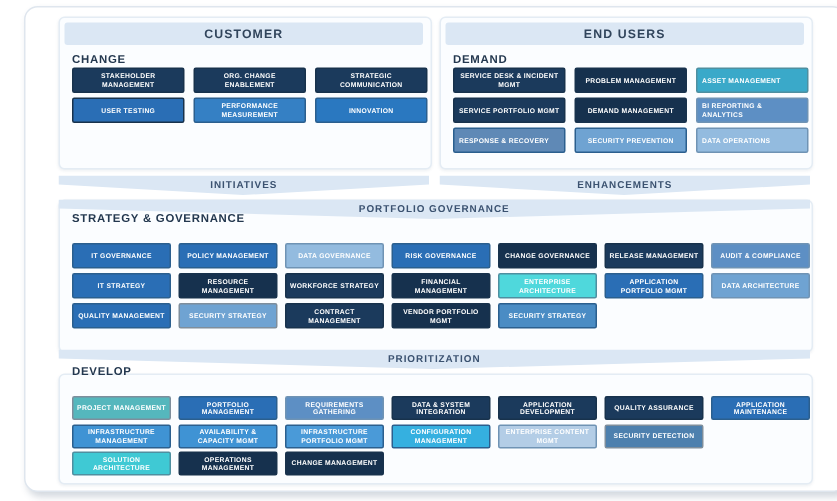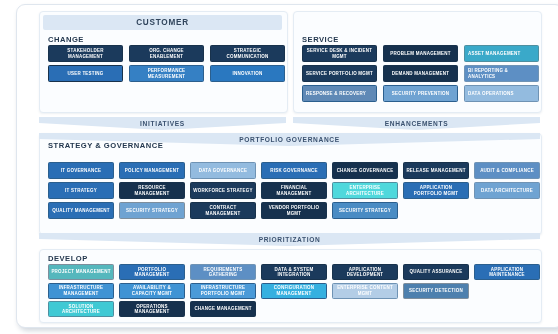--- a/index.html
+++ b/index.html
@@ -90,21 +90,22 @@
     <path d="M1 10 L8 6.5 L8 13.5 Z" fill="#33485f"></path>
   </svg>
 
   <div class="frame">
 
     <div class="panel" style="left:22px;top:6px;width:247px;height:100px;"></div>
     <div class="hdrbar" style="left:26px;top:10px;width:239px;height:15px;">CUSTOMER</div>
     <div class="sectitle" style="left:31px;top:30px;">CHANGE</div>
 
     <div class="panel" style="left:276px;top:6px;width:247px;height:100px;"></div>
-    <div class="sectitle" style="left:285px;top:30px;">SERVICE</div>
+    <div class="hdrbar" style="left:280px;top:10px;width:239px;height:15px;">END USERS</div>
+    <div class="sectitle" style="left:285px;top:30px;">DEMAND</div>
 
     <div id="tiles-customer">
         <div class="tile ol-d" style="left: 31px; top: 40px; width: 75px; height: 17px; background: rgb(27, 58, 92);">
           <span>STAKEHOLDER MANAGEMENT</span>
         </div>
         <div class="tile ol-d" style="left: 112px; top: 40px; width: 75px; height: 17px; background: rgb(27, 58, 92);">
           <span>ORG. CHANGE ENABLEMENT</span>
         </div>
         <div class="tile ol-d" style="left: 193px; top: 40px; width: 75px; height: 17px; background: rgb(27, 58, 92);">
           <span>STRATEGIC COMMUNICATION</span>
@@ -234,21 +235,21 @@
       </div>
 
     <div class="band" style="left:22px;top:228px;">
       <svg width="501" height="13" viewBox="0 0 501 13" preserveAspectRatio="none">
         <path d="M0 0 L501 0 L501 6 L250 13 L0 6 Z" fill="#dbe7f4"></path>
       </svg>
       <div class="bandtxt" style="left:0;width:501px;">PRIORITIZATION</div>
     </div>
 
     <div class="panel" style="left:22px;top:244px;width:501px;height:72px;"></div>
-    <div class="sectitle" style="left:31px;top:249px;">DEVELOP</div>
+    <div class="sectitle" style="left:31px;top:238px;">DEVELOP</div>
 
     <div id="tiles-bottom">
         <div class="tile ol-g" style="left: 31px; top: 259px; width: 66px; height: 16px; background: rgb(85, 183, 189);">
           <span>PROJECT MANAGEMENT</span>
         </div>
         <div class="tile ol-m" style="left: 102px; top: 259px; width: 66px; height: 16px; background: rgb(42, 110, 181);">
           <span>PORTFOLIO MANAGEMENT</span>
         </div>
         <div class="tile ol-l" style="left: 173px; top: 259px; width: 66px; height: 16px; background: rgb(93, 143, 196);">
           <span>REQUIREMENTS GATHERING</span>

